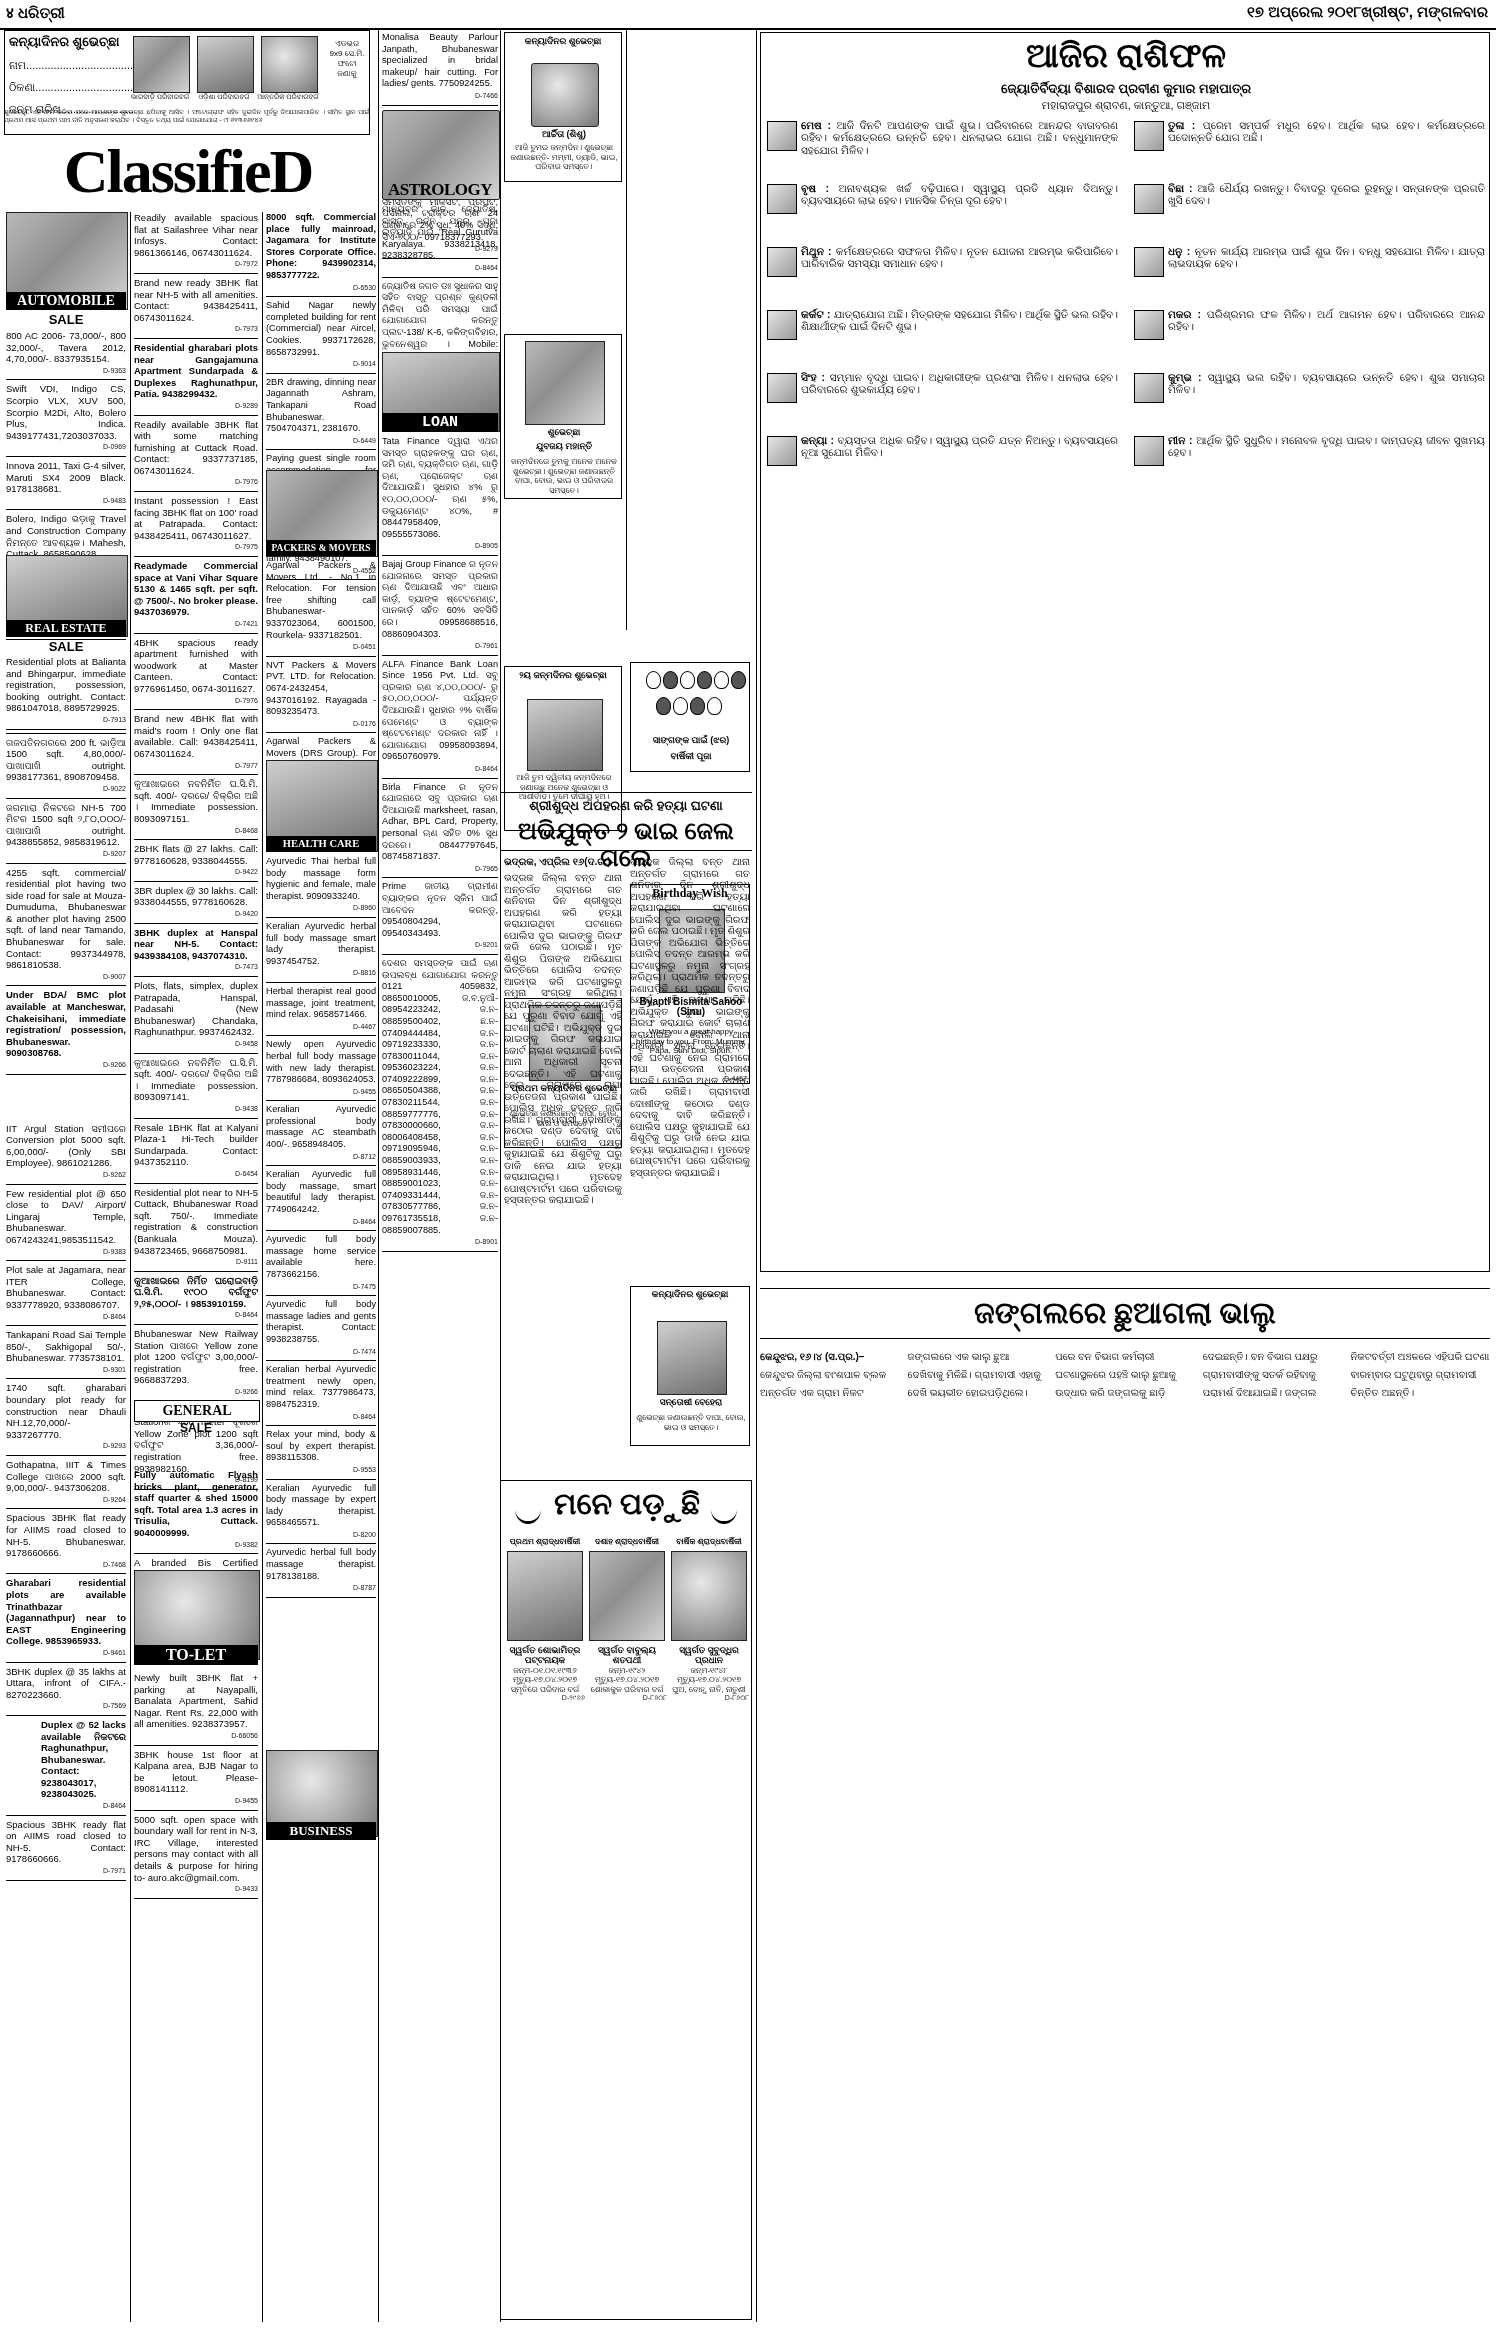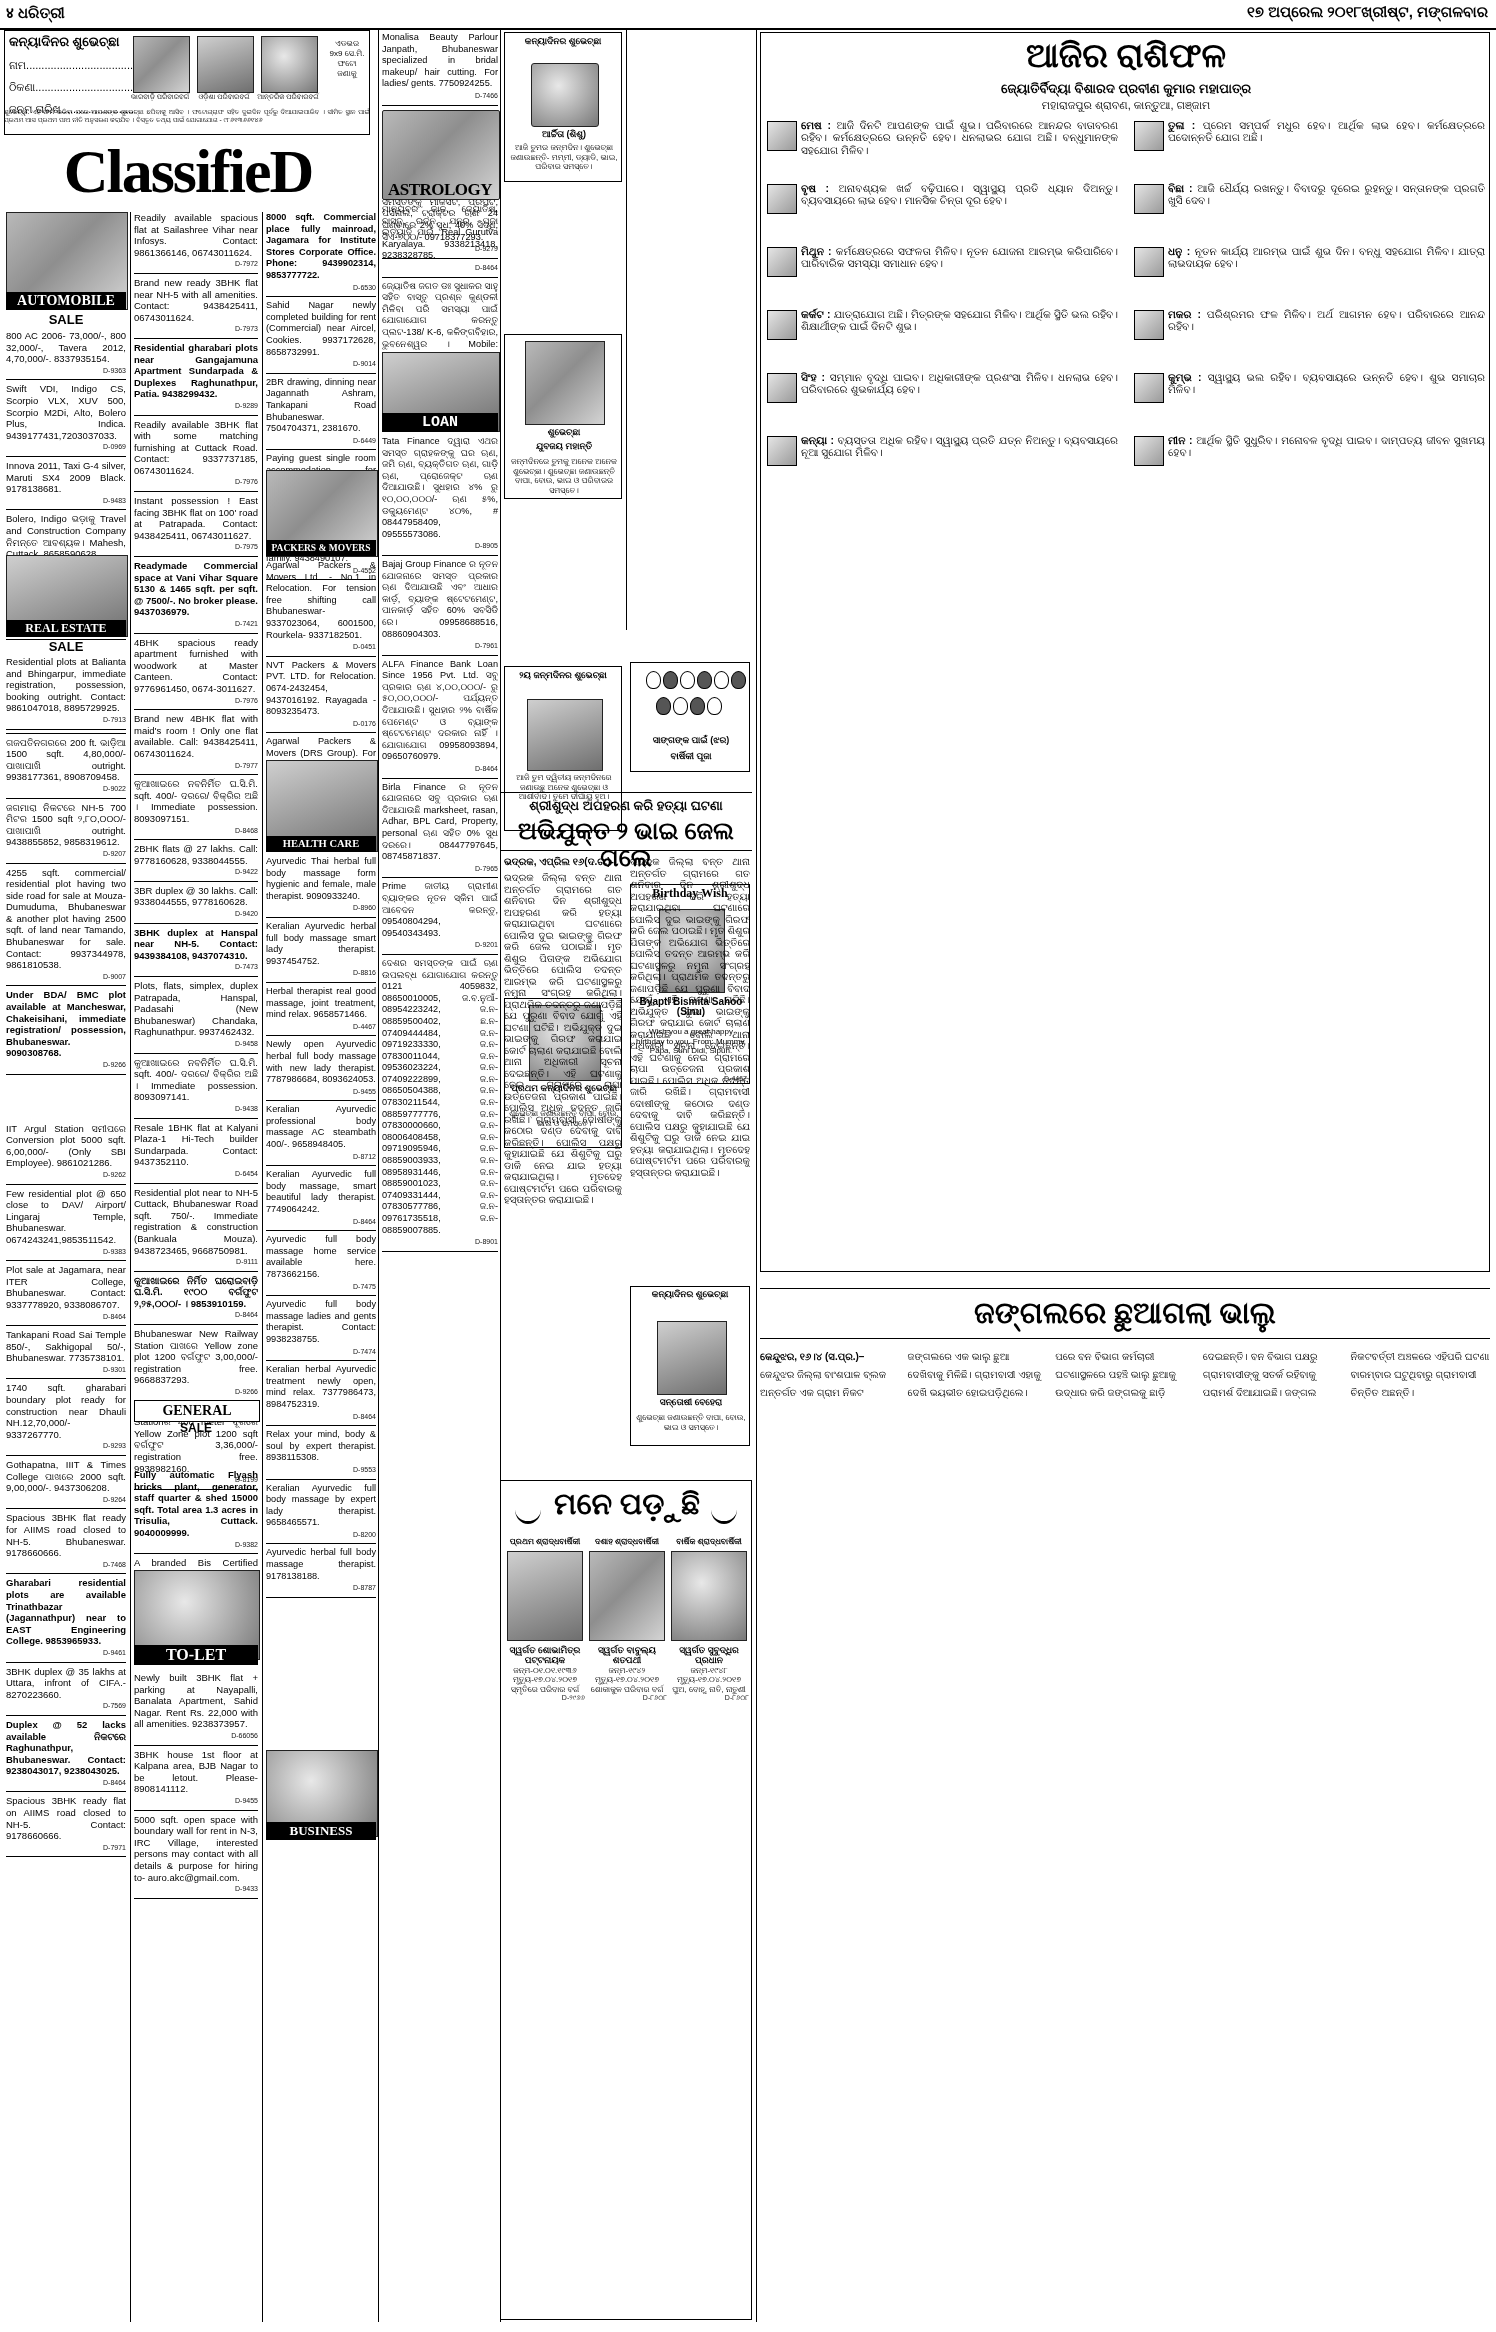--- a/index.html
+++ b/index.html
@@ -171,21 +171,21 @@
         <div style="font-weight: bold;">Gharabari residential plots are available Trinathbazar (Jagannathpur) near to EAST Engineering College. 9853965933.</div>
         <div class="code">D-9461</div>
       </div>
       <div class="sep"></div>
       <div class="ad" style="font-size: 9.5px;">
         <div>3BHK duplex @ 35 lakhs at Uttara, infront of CIFA.- 8270223660.</div>
         <div class="code">D-7569</div>
       </div>
       <div class="sep"></div>
       <div class="ad" style="font-size: 9.5px;">
-        <div style="font-weight: bold;">Duplex @ 52 lacks available ନିକଟରେ Raghunathpur, Bhubaneswar. Contact: 9238043017, 9238043025.</div>
+        <div style="font-weight: bold; margin-left: 35px;">Duplex @ 52 lacks available ନିକଟରେ Raghunathpur, Bhubaneswar. Contact: 9238043017, 9238043025.</div>
         <div class="code">D-8464</div>
       </div>
       <div class="sep"></div>
       <div class="ad" style="font-size: 9.5px;">
         <div>Spacious 3BHK ready flat on AIIMS road closed to NH-5. Contact: 9178660666.</div>
         <div class="code">D-7971</div>
       </div>
       <div class="sep"></div>
     </div>
 

